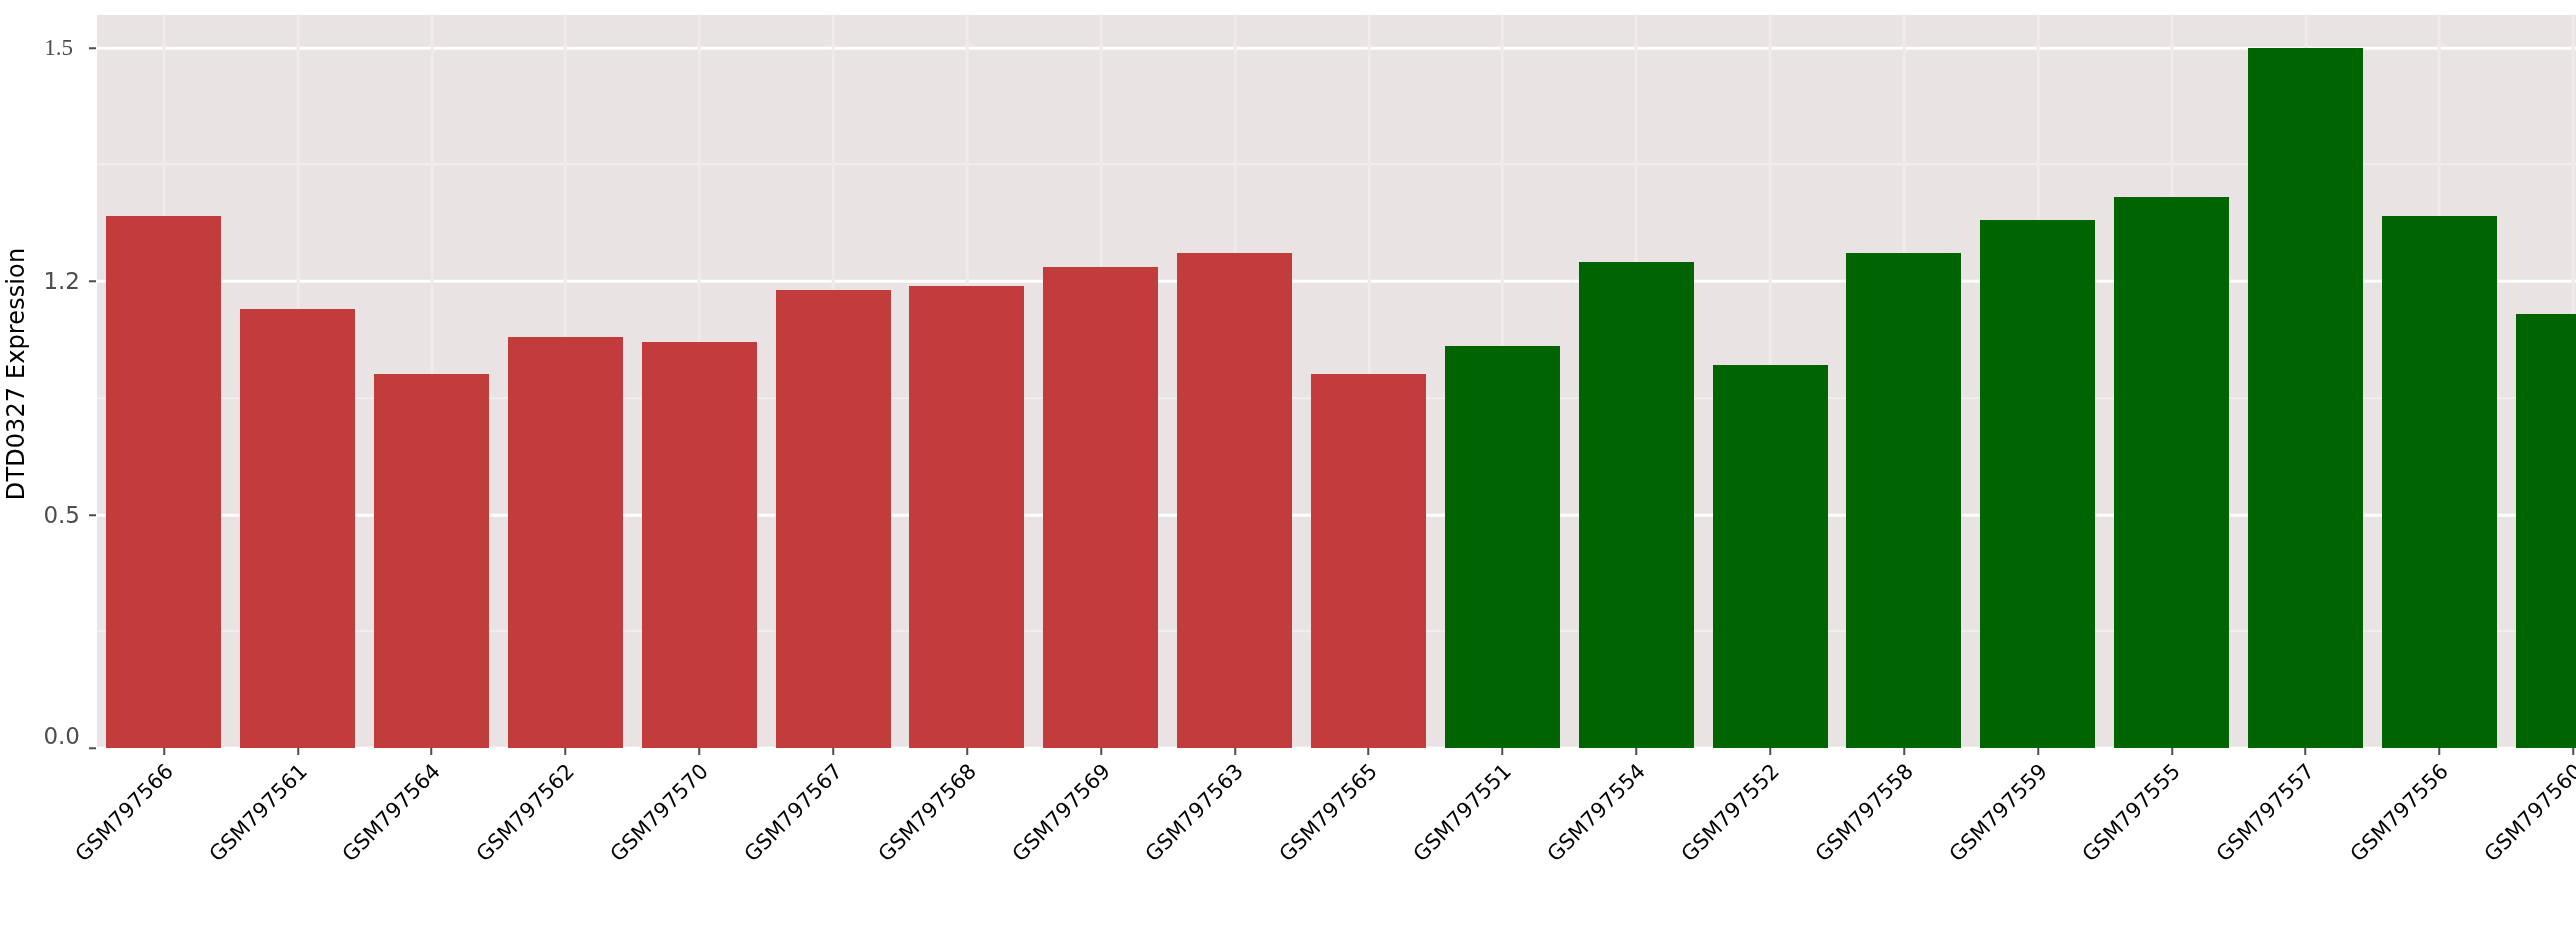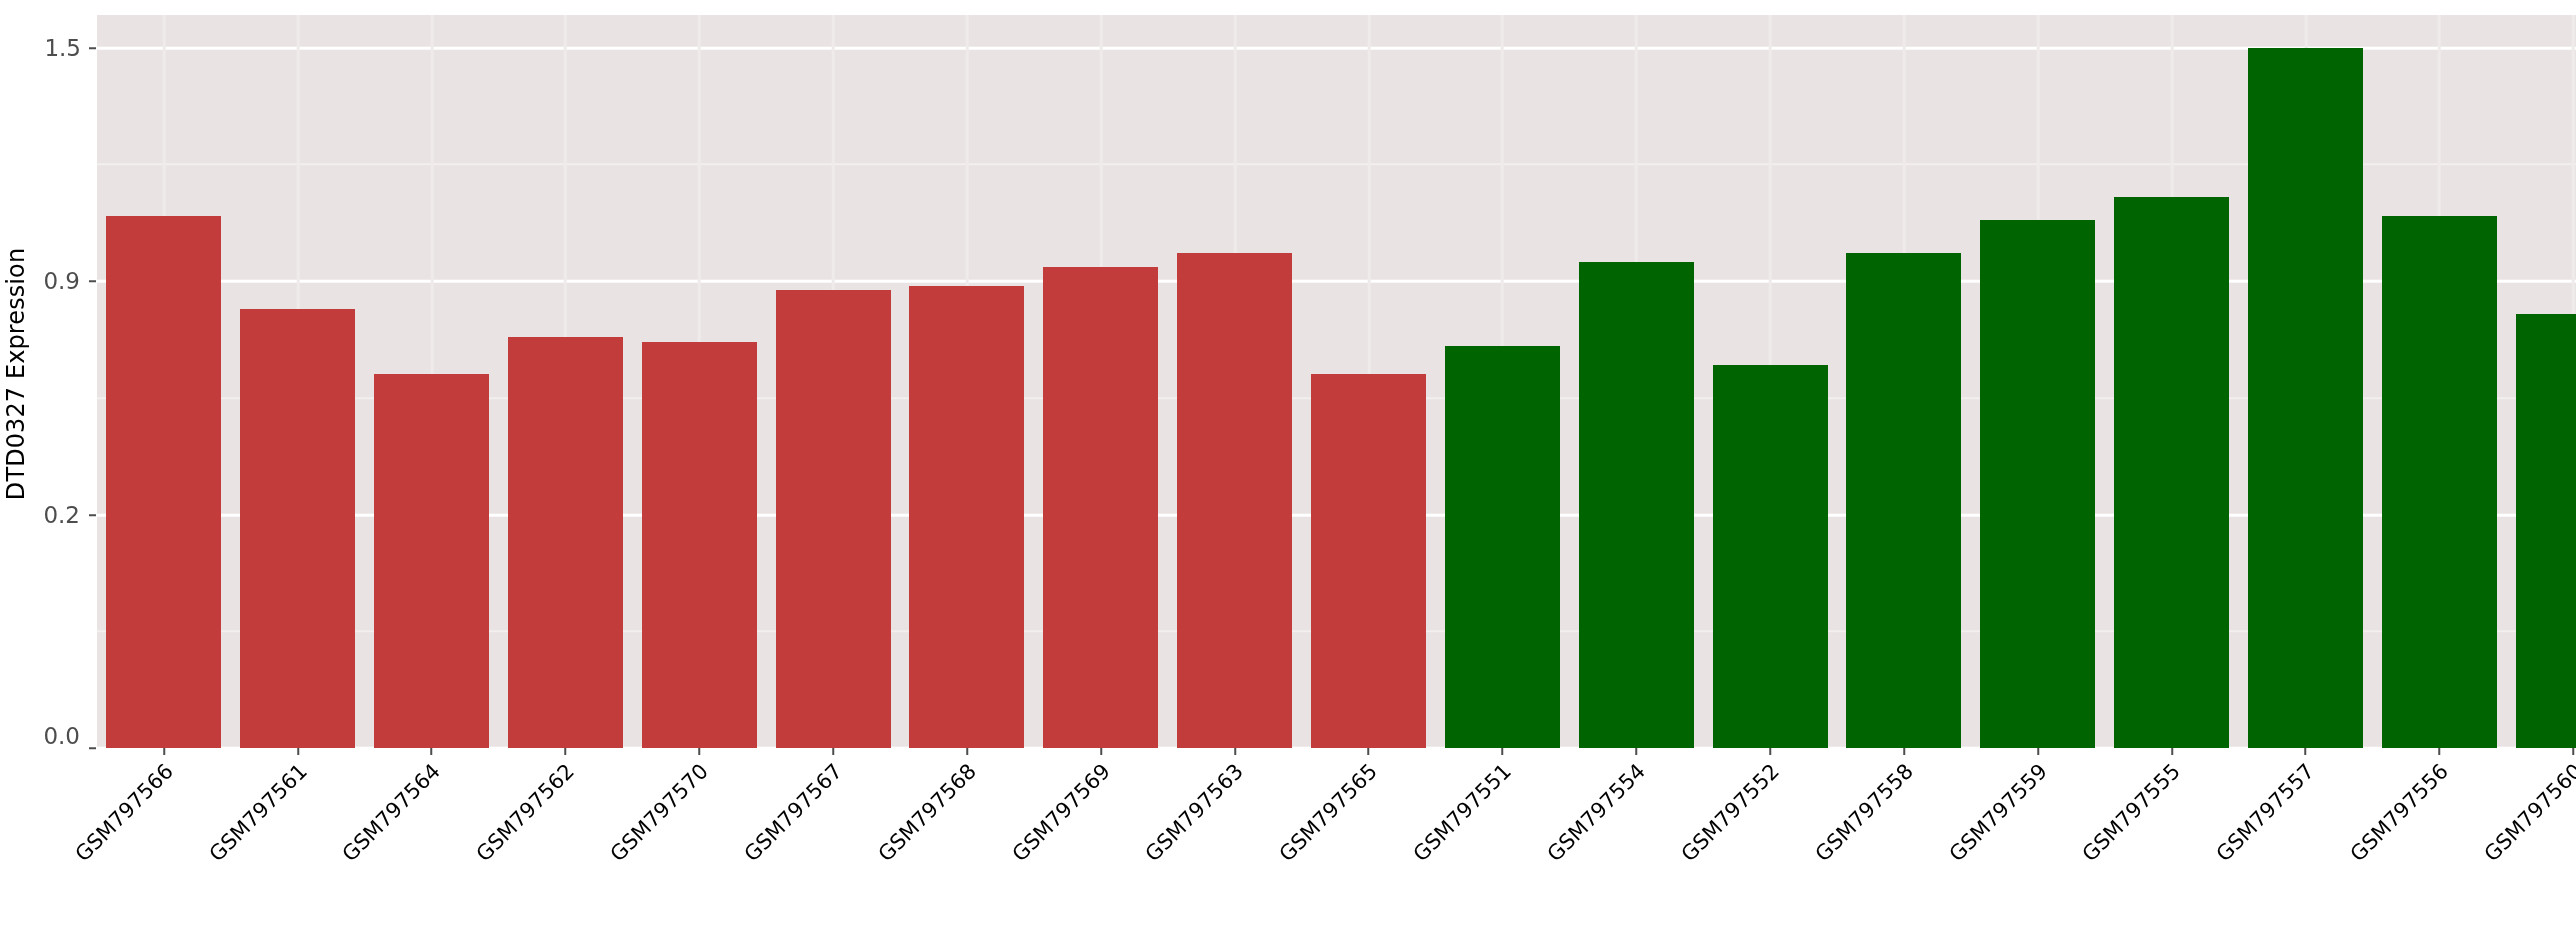--- a/index.html
+++ b/index.html
@@ -106,25 +106,25 @@
 </head>
 <body>
 
 <div id="figure">
 
   <div id="ylabel">DTD0327 Expression</div>
 
   <div id="ytick-area">
       <div class="ytick-label" style="left: 31px; width: 49px; right: auto; top: 736px;">0.0</div>
       <div class="ytick-mark" style="left: 89px; top: 748px;"></div>
-      <div class="ytick-label" style="left: 31px; width: 49px; right: auto; top: 515px;">0.2</div>
+      <div class="ytick-label" style="left: 31px; width: 49px; right: auto; top: 515px;">0.5</div>
       <div class="ytick-mark" style="left: 89px; top: 515px;"></div>
-      <div class="ytick-label" style="left: 31px; width: 49px; right: auto; top: 281px;">0.9</div>
+      <div class="ytick-label" style="left: 31px; width: 49px; right: auto; top: 281px;">1.2</div>
       <div class="ytick-mark" style="left: 89px; top: 281px;"></div>
-      <div class="ytick-label" style="left: 32px; width: 49px; right: auto; top: 48px;">1.5</div>
+      <div class="ytick-label" style="left: 24px; width: 49px; right: auto; top: 48px; font-family: Liberation Serif, serif;">1.5</div>
       <div class="ytick-mark" style="left: 89px; top: 48px;"></div>
     </div>
 
   <div id="panel">
     <div id="grid-minor">
         <div class="gridline-minor" style="top: 616px;"></div>
         <div class="gridline-minor" style="top: 383px;"></div>
         <div class="gridline-minor" style="top: 149px;"></div>
       </div>
     <div id="grid-major">

